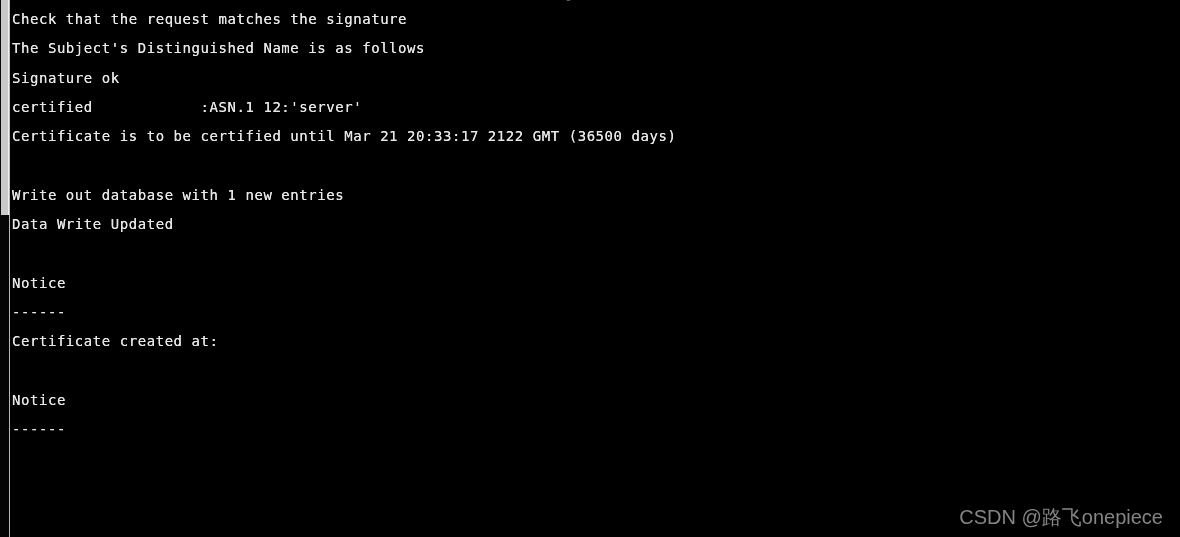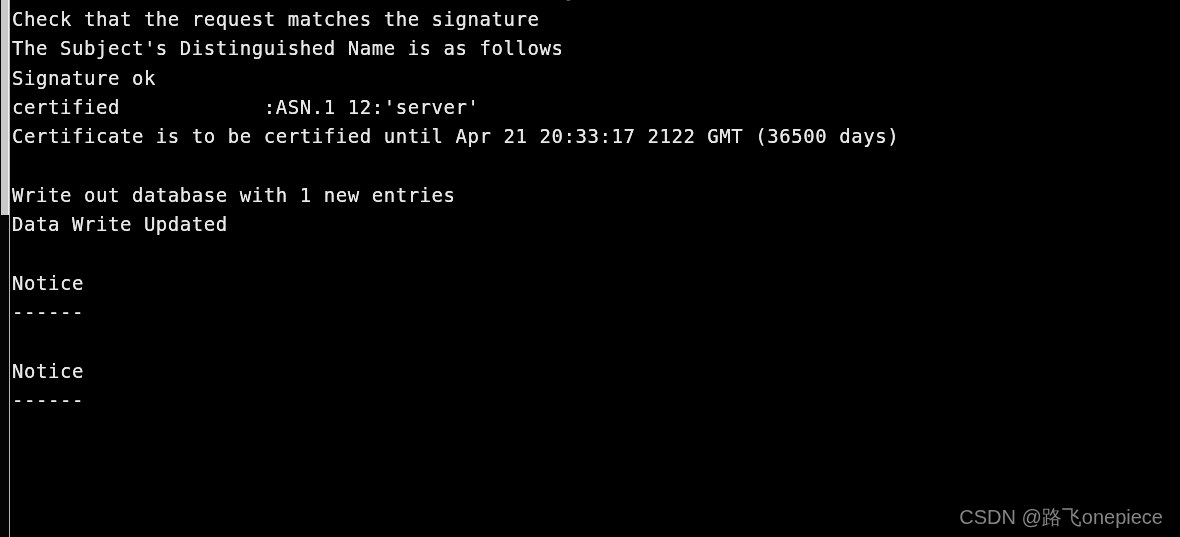--- a/index.html
+++ b/index.html
@@ -73,21 +73,21 @@
     position: absolute;
     left: 12px;
     top: 5px;
     width: 1160px;
     z-index: 3;
   }
   .line {
     height: 29.3px;
     line-height: 29.3px;
     color: #e8e8e8;
-    font-size: 19px;
+    font-size: 14px;
     white-space: pre;
     letter-spacing: 0.55px;
     text-shadow: 0 0 0.3px #d8d8d8;
   }
   .line.blank {
     color: transparent;
   }
 
   
   #watermark {
@@ -114,27 +114,28 @@
   </div>
   <div id="gutter-rule"></div>
 
   <div id="overflow-top">                                             y</div>
 
   <div id="terminal">
     <div class="line">Check that the request matches the signature</div>
     <div class="line">The Subject's Distinguished Name is as follows</div>
     <div class="line">Signature ok</div>
     <div class="line">certified            :ASN.1 12:'server'</div>
-    <div class="line">Certificate is to be certified until Apr 21 20:33:17 2122 GMT (36500 days)</div>
+    <div class="line">Certificate is to be certified until Mar 21 20:33:17 2122 GMT (36500 days)</div>
     <div class="line blank"></div>
     <div class="line">Write out database with 1 new entries</div>
     <div class="line">Data Write Updated</div>
     <div class="line blank"></div>
     <div class="line">Notice</div>
     <div class="line">------</div>
+    <div class="line">Certificate created at:</div>
     <div class="line blank"></div>
     <div class="line">Notice</div>
     <div class="line">------</div>
   </div>
 
   <div id="watermark">CSDN @路飞onepiece</div>
 
 </div>
 
 </body></html>

